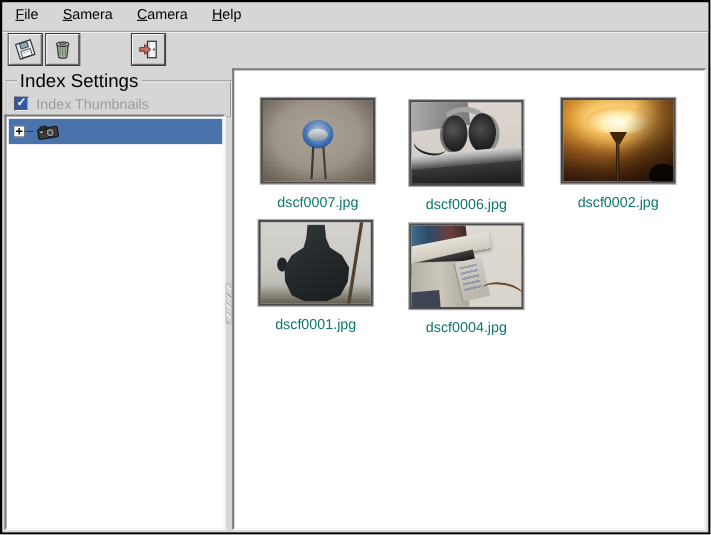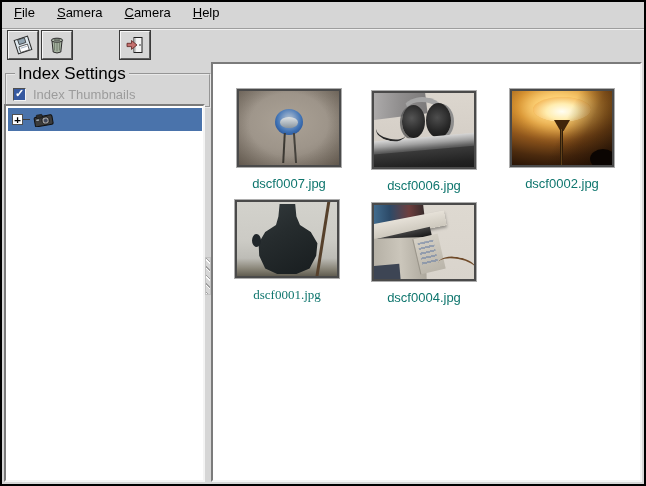--- a/index.html
+++ b/index.html
@@ -57,21 +57,21 @@
     background:repeating-linear-gradient(45deg,#fafafa 0 1px,#9f9f9f 1px 2px,#d6d6d6 2px 6px);}
 
   
   .right-pane{position:absolute;left:209px;top:60px;right:2px;bottom:2px;box-sizing:border-box;
     background:var(--panel_bg);border:2px solid;border-color:#7b7b7b #f4f4f4 #f4f4f4 #7b7b7b;}
   .thumb-cell{position:absolute;width:124px;display:flex;flex-direction:column;
     align-items:center;gap:9px;}
   .thumb-cell:nth-child(1){left:14px;top:25px;}
   .thumb-cell:nth-child(2){left:149px;top:27px;justify-content:flex-end;}
   .thumb-cell:nth-child(3){left:287px;top:25px;justify-content:space-between;}
-  .thumb-cell:nth-child(4){left:12px;top:136px;font-family:Liberation Serif, serif;}
+  .thumb-cell:nth-child(4){left:12px;top:136px;}
   .thumb-cell:nth-child(5){left:149px;top:139px;}
   .thumb-label{color:#0f766e;}
 
   .art{position:relative;width:100px;height:74px;overflow:hidden;
     border:2px solid #4a4a4a;box-shadow:0 0 0 1px #adadad;background:#999;}
   .art i{position:absolute;display:block;}
 
   
   .art-capacitor{background:radial-gradient(ellipse 80% 75% at 48% 42%,#aba296 0%,#9e958a 50%,#80776c 100%);}
   .cap-disc{left:36px;top:18px;width:28px;height:26px;border-radius:50%;

